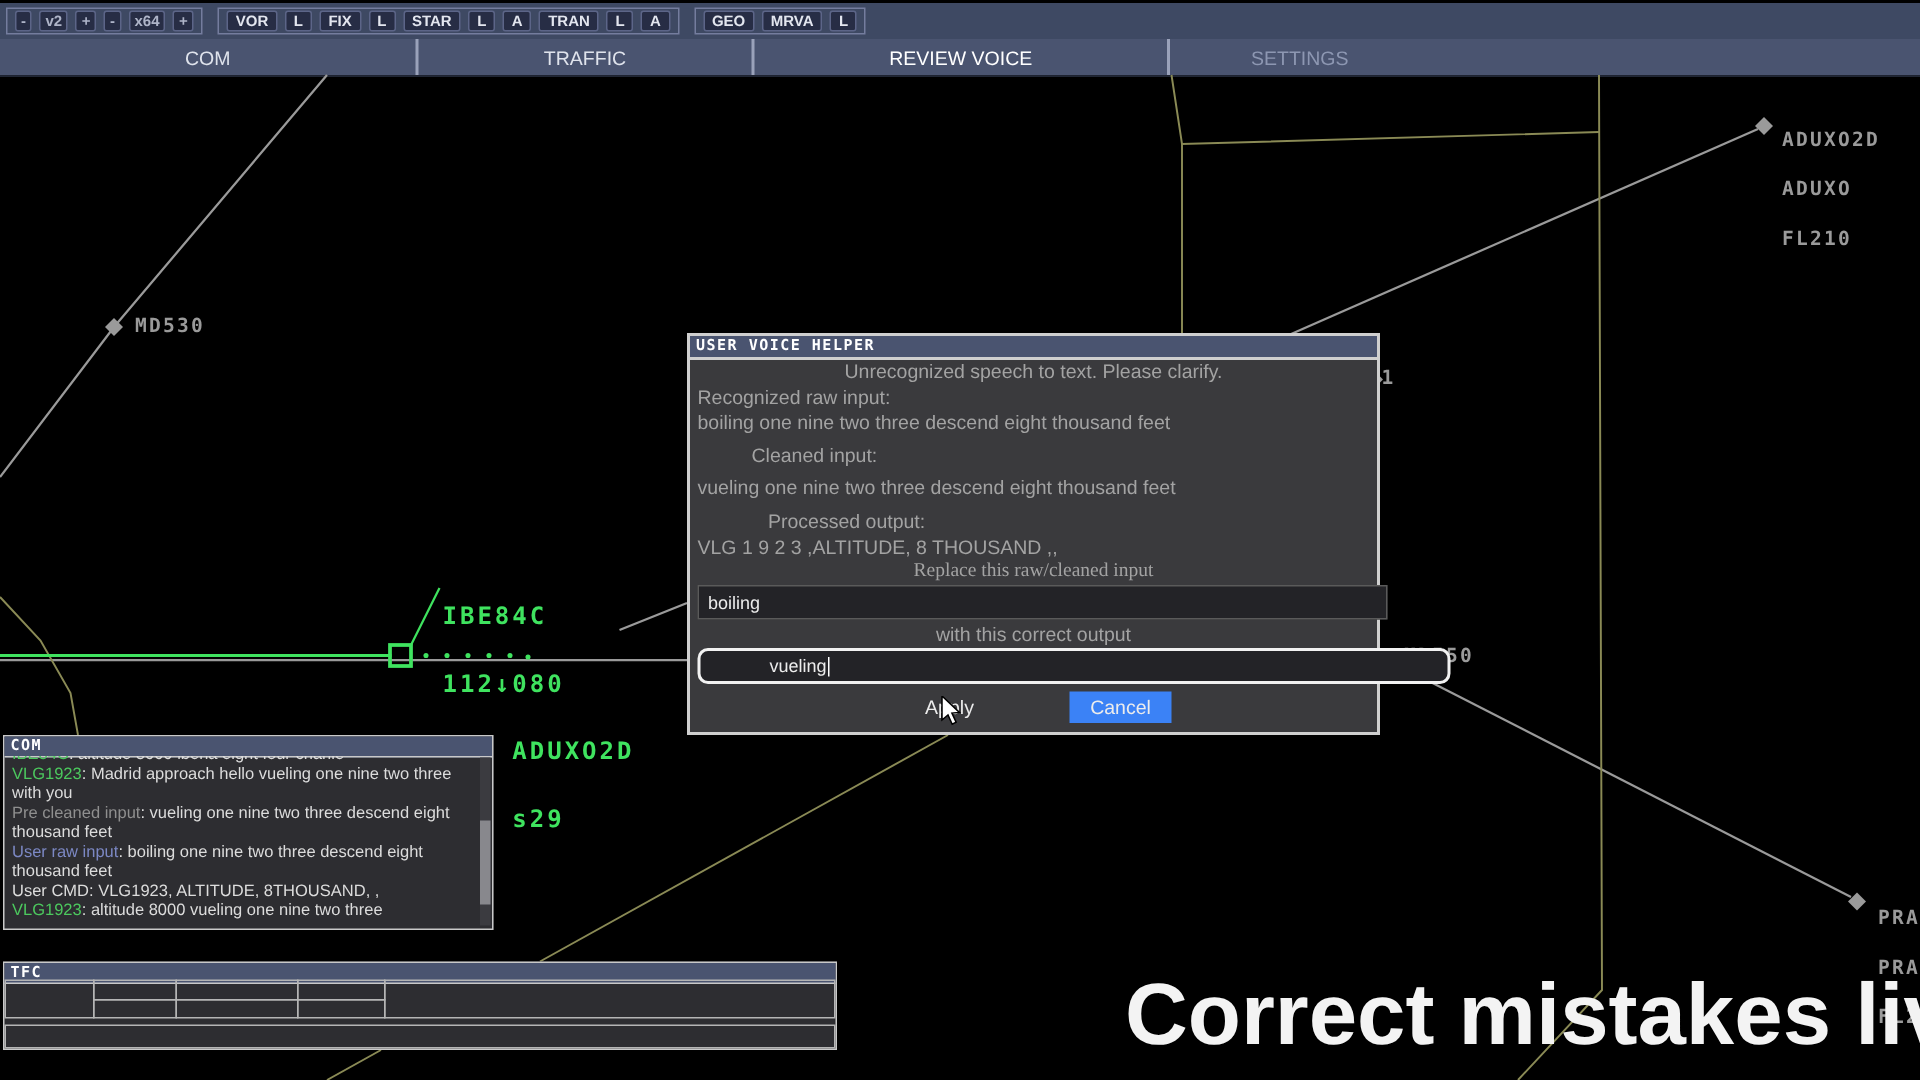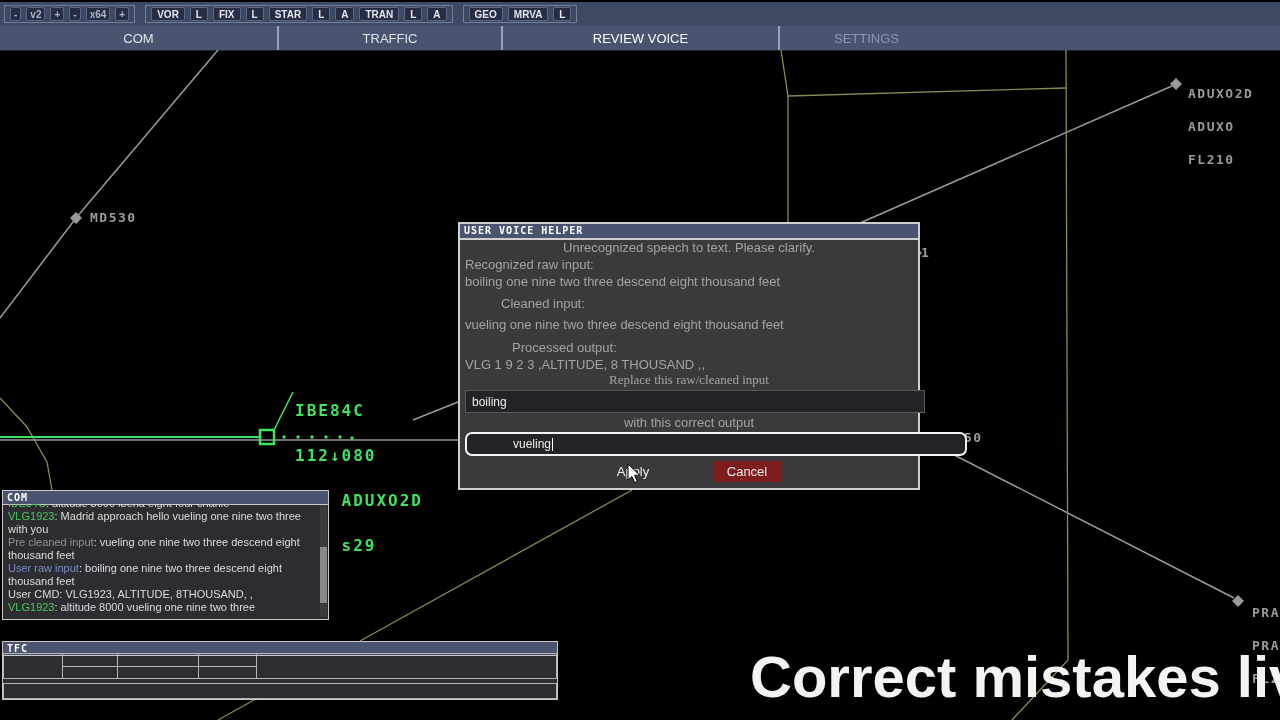--- a/index.html
+++ b/index.html
@@ -70,21 +70,21 @@
   .d-input{position:absolute;left:5px;width:446px;background:#232327;color:#ececec;
            font:12px "Liberation Sans",sans-serif;display:flex;align-items:center;
            padding:0 6px;box-sizing:content-box;}
   #replace-input{top:166px;height:21px;border:1px solid #5a5a5a;}
   #correct-input{top:208px;height:20px;border:2px solid #f2f2f2;border-radius:7px;padding-left:46px;}
   .caret{display:inline-block;width:0;height:13px;border-left:1.5px solid #fff;margin-left:1px;}
   .dlg-btn{position:absolute;top:237px;height:21px;display:flex;align-items:center;
            justify-content:center;font:13px "Liberation Sans",sans-serif;color:#ececec;
            border:none;cursor:default;}
   #apply-btn{left:140px;width:66px;background:#3a3a3d;}
-  #cancel-btn{left:253px;width:68px;background:#7f1d1d;text-align:right;}
+  #cancel-btn{left:253px;width:68px;background:#3b82f6;text-align:right;}
 
   #cursor{position:absolute;left:627px;top:464px;z-index:10;}
 </style>
 </head>
 <body>
 
 <svg id="mapsvg" width="1280" height="720">
 
   <polyline points="218,50 76,218 0,318" fill="none" stroke="#9a9a9a" stroke-width="1.5"></polyline>
   <line x1="0" y1="440" x2="462" y2="440" stroke="#9a9a9a" stroke-width="1.5"></line>

